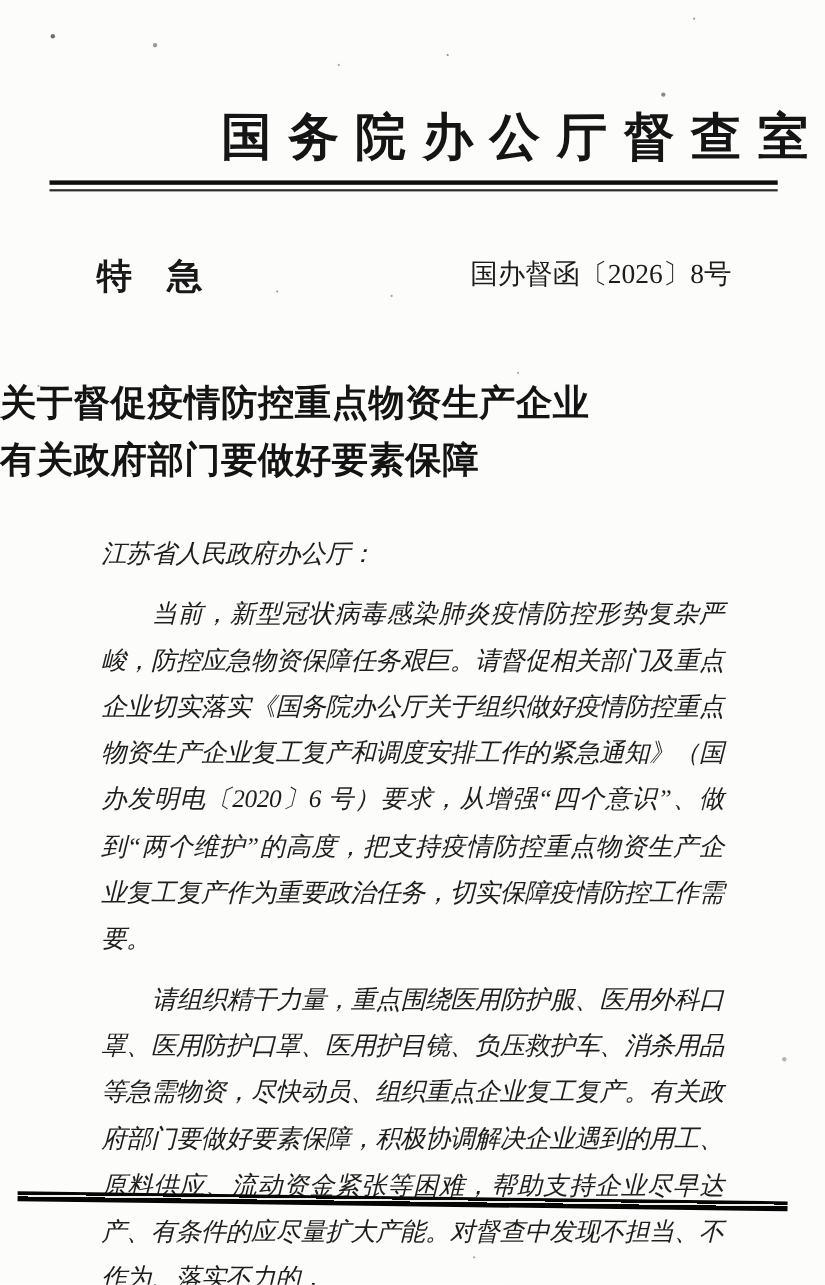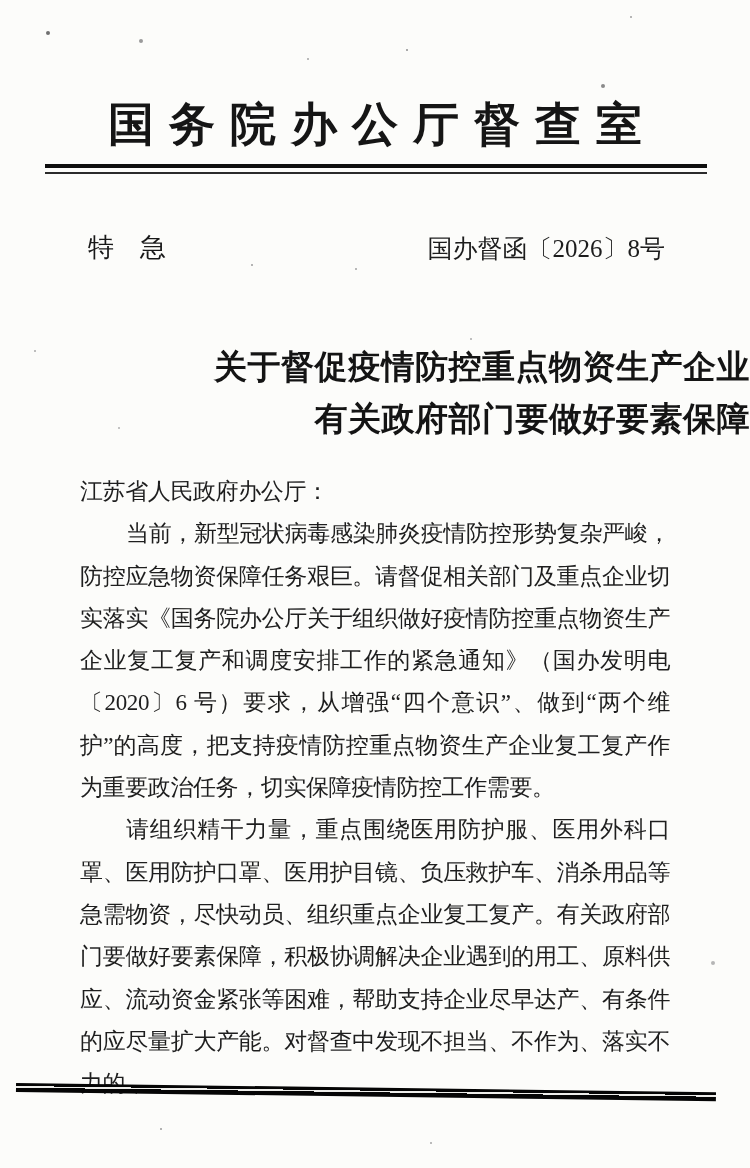--- a/index.html
+++ b/index.html
@@ -11,62 +11,62 @@
   }
   .page{
     position:relative;
     width:750px;height:1168px;
     background:#fcfcfa;
     color:#1d1d1d;
   }
   
   .letterhead{
     position:absolute;top:94px;left:0;width:750px;
-    text-align:center;
+    text-align:right;
     font-size:46px;font-weight:bold;
     letter-spacing:15px;text-indent:15px;
     color:#151515;
     white-space:nowrap;
   }
   .rule-thick{
     position:absolute;top:164px;left:45px;width:662px;height:0;
     border-top:4px solid #0e0e0e;
   }
   .rule-thin{
     position:absolute;top:172px;left:45px;width:662px;height:0;
     border-top:2px solid #2b2b2b;
   }
   
   .urgency{
     position:absolute;top:230px;left:88px;
-    font-size:26px;font-weight:normal;color:#181818;
+    font-size:32px;font-weight:bold;color:#181818;
     white-space:nowrap;
     text-align:right;
   }
   .doc-number{
     position:absolute;top:232px;right:85px;
     font-size:25px;color:#1c1c1c;
     white-space:nowrap;
   }
   
   .doc-title{
     position:absolute;top:341px;left:0;width:750px;
-    text-align:right;
+    text-align:left;
     font-size:33px;font-weight:bold;line-height:52px;
     color:#141414;letter-spacing:0.5px;
   }
   
   .body-text{
     position:absolute;top:471px;left:80px;width:590px;
     font-size:23px;line-height:42.3px;letter-spacing:-0.4px;
     color:#1e1e1e;
     text-align:justify;
     line-break:strict;
   }
-  .body-text p{margin:0;padding:0;}
+  .body-text p{margin:12px;padding:0;font-style:italic;}
   .body-text p.indent{text-indent:2em;}
   
   .scan-bottom-line{
     position:absolute;top:1083px;left:16px;width:700px;height:9px;
     background:linear-gradient(to bottom,#050505 0 3px,#ededea 3px 4.6px,#050505 4.6px 9px);
     transform:rotate(0.75deg);
     transform-origin:left center;
   }
   
   .specks{

